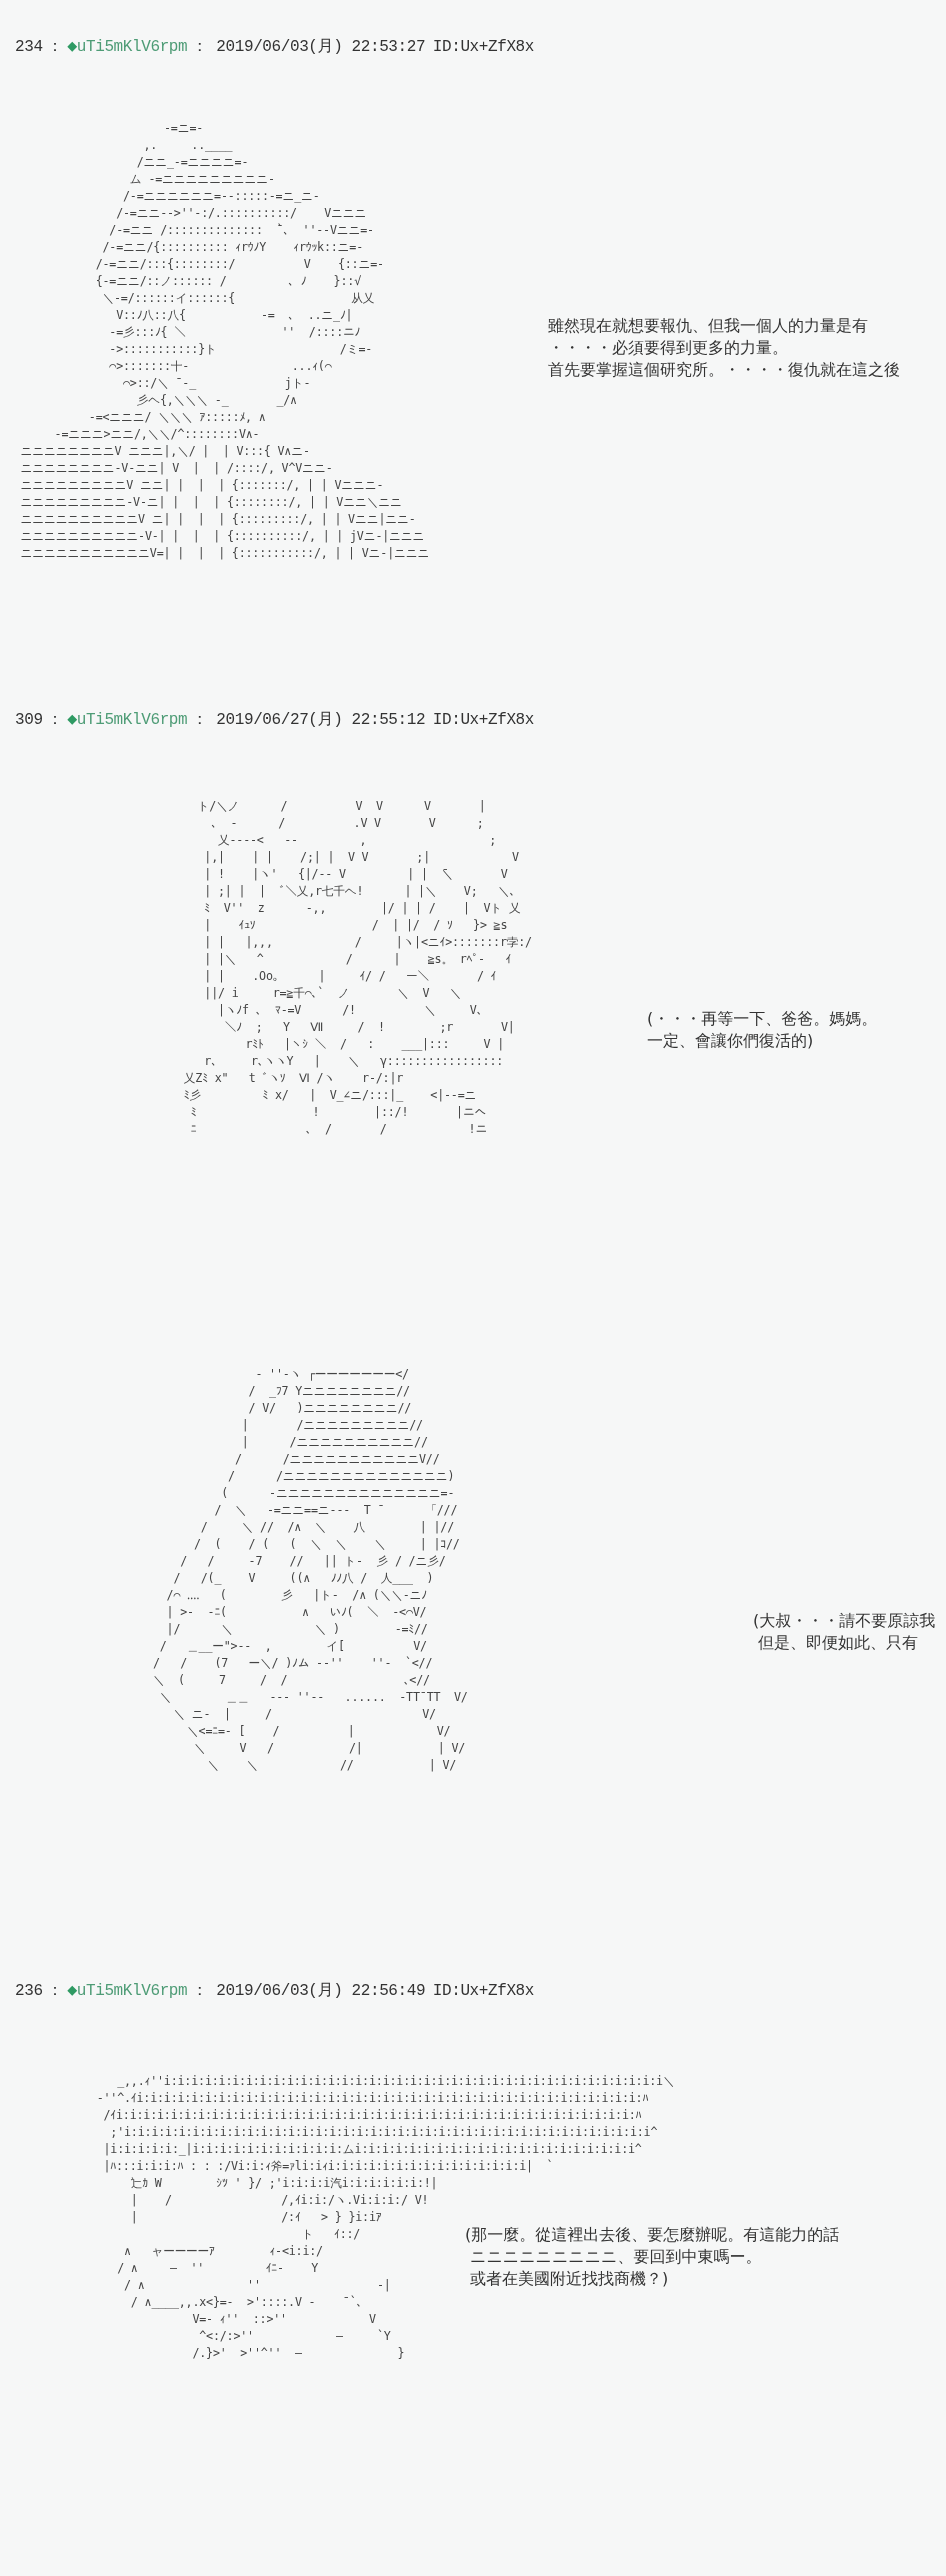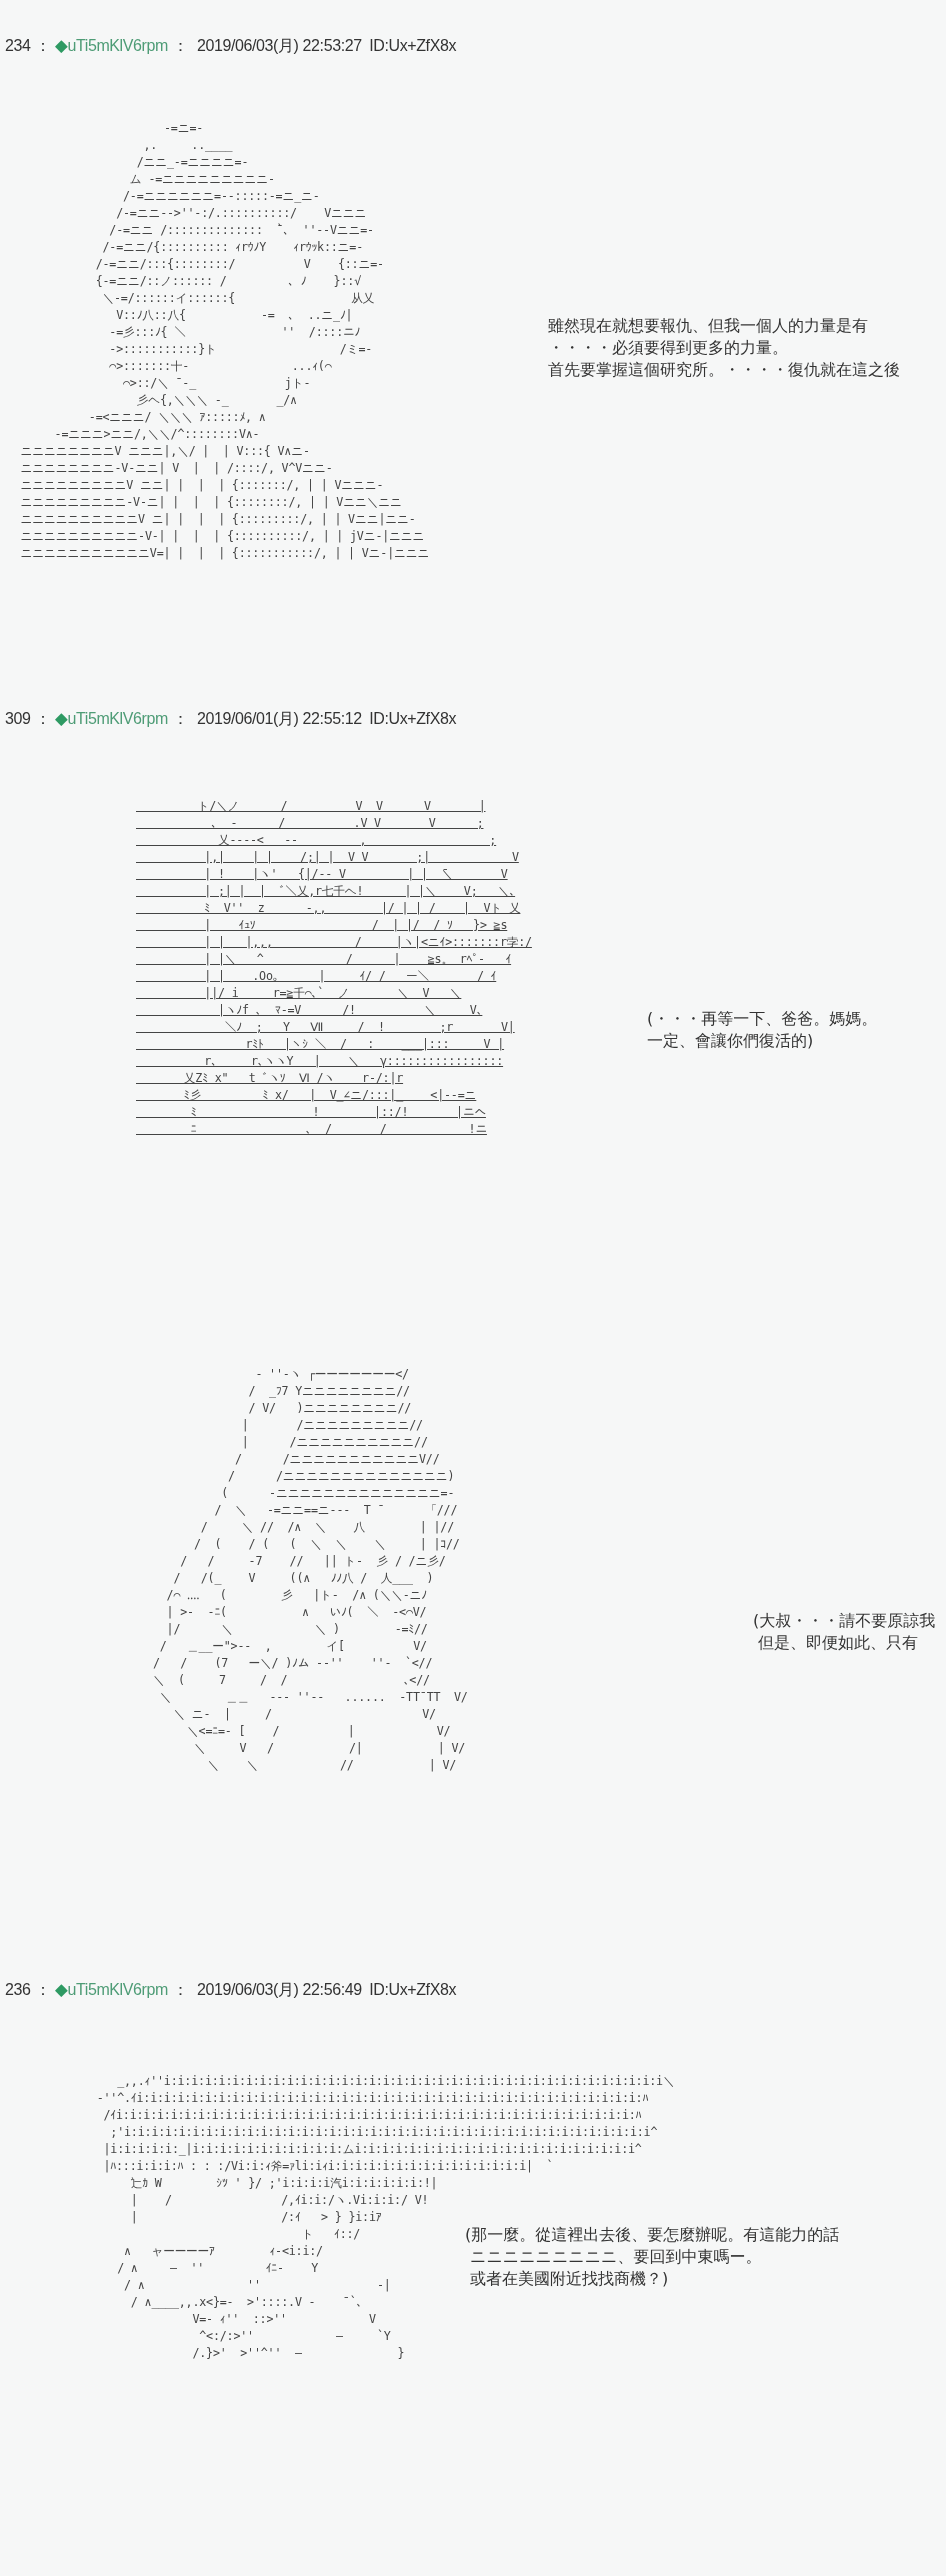--- a/index.html
+++ b/index.html
@@ -5,24 +5,24 @@
   html, body { margin: 0; padding: 0; }
   body {
     width: 946px; height: 2576px;
     background: #f6f7f7;
     font-family: "DejaVu Sans", sans-serif;
     color: #333;
     position: relative;
     overflow: hidden;
   }
   .post-header {
-    position: absolute; left: 5px;
+    position: absolute; left: 15px;
     font-size: 16px; letter-spacing: -0.4px;
     color: #333; white-space: nowrap;
-    font-family: Liberation Sans, sans-serif;
+    font-family: Liberation Mono, monospace;
   }
   .post-header .num { color: #333; }
   .post-header .sep { margin: 0 4.5px; }
   .post-header .diamond { color: #2e9a63; font-size: 16.6px; }
   .post-header .trip { color: #4e9c76; }
   .post-header .ts { margin-left: 4.5px; }
   .post-header .id { margin-left: 7.6px; }
   .aa {
     position: absolute;
     font-family: "DejaVu Sans Mono", monospace;
@@ -67,23 +67,23 @@
  ニニニニニニニニニV ニニ| |  |  | {:::::::/, | | Vニニニ-
  ニニニニニニニニニ-V-ニ| |  |  | {::::::::/, | | Vニニ＼ニニ
  ニニニニニニニニニニV ニ| |  |  | {:::::::::/, | | Vニニ|ニニ-
  ニニニニニニニニニニ-V-| |  |  | {::::::::::/, | | jVニ-|ニニニ
  ニニニニニニニニニニニV=| |  |  | {:::::::::::/, | | Vニ-|ニニニ</pre>
 <pre class="dialogue" style="left:548px; top:315px;">雖然現在就想要報仇、但我一個人的力量是有
 ・・・・必須要得到更多的力量。
 首先要掌握這個研究所。・・・・復仇就在這之後</pre>
 
 <div class="post-header" style="top:709px;">
-  <span class="num">309</span><span class="sep">：</span><span class="diamond">◆</span><span class="trip">uTi5mKlV6rpm</span><span class="sep">：</span><span class="ts">2019/06/01(月) 22:55:12</span><span class="id">ID:Ux+ZfX8x</span>
+  <span class="num">309</span><span class="sep">：</span><span class="diamond">◆</span><span class="trip">uTi5mKlV6rpm</span><span class="sep">：</span><span class="ts">2019/06/27(月) 22:55:12</span><span class="id">ID:Ux+ZfX8x</span>
 </div>
-<pre class="aa" style="left:136px; top:798px;text-decoration:underline;">         ト/＼ノ      /          V  V      V       |
+<pre class="aa" style="left:136px; top:798px;">         ト/＼ノ      /          V  V      V       |
            ､  -      /          .V V       V      ;
             乂----&lt;   -‐         ,                  ;
           |,|    | |    /;| |  V V       ;|            V
           | !    |ヽ'   {|/-- V         | |  ̄＼       V
           | ;| |  |  ﾞ＼乂,r七千ヘ!      | |＼    V;   ＼､
           ﾐ  V''  z      -,,        |/ | | /    |  Vト 乂
           |    ｲｭｿ                 /  | |/  / ｿ   }&gt; ≧s
           | |   |,,,            /     |ヽ|&lt;ニｲ&gt;:::::::r孛:/
           | |＼   ^            /      |    ≧s。 rﾍﾟ-   ｲ
           | |    .Oo。     |     ｲ/ /   ー＼       / ｲ

